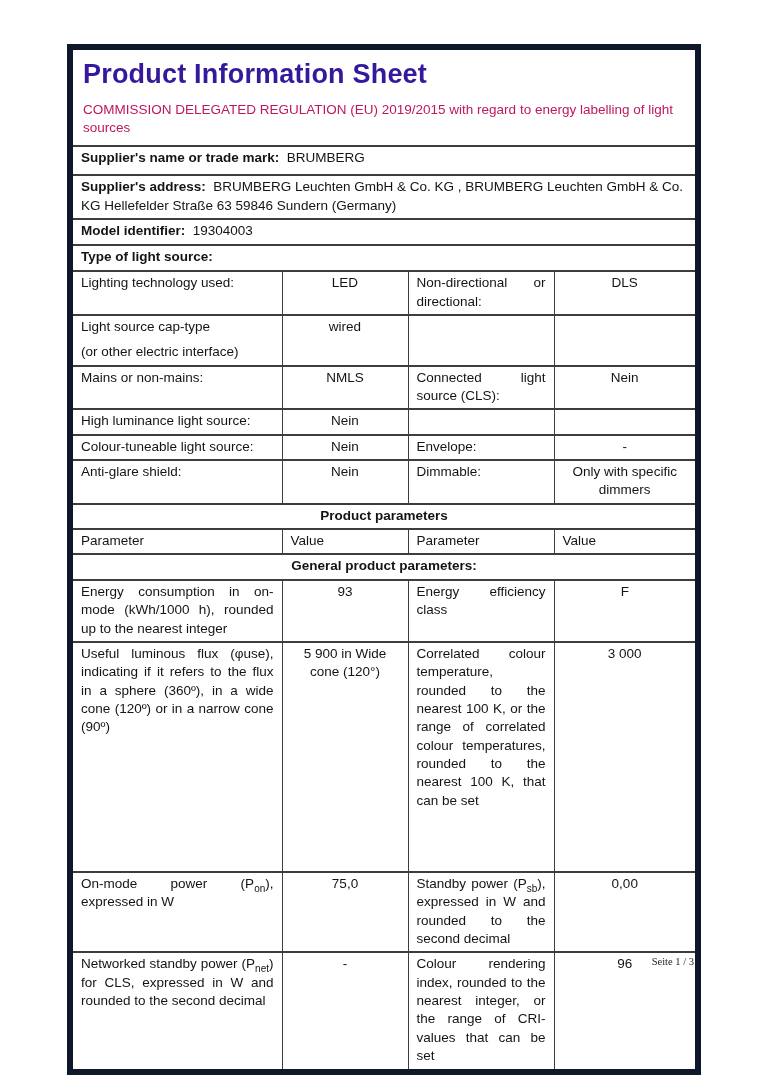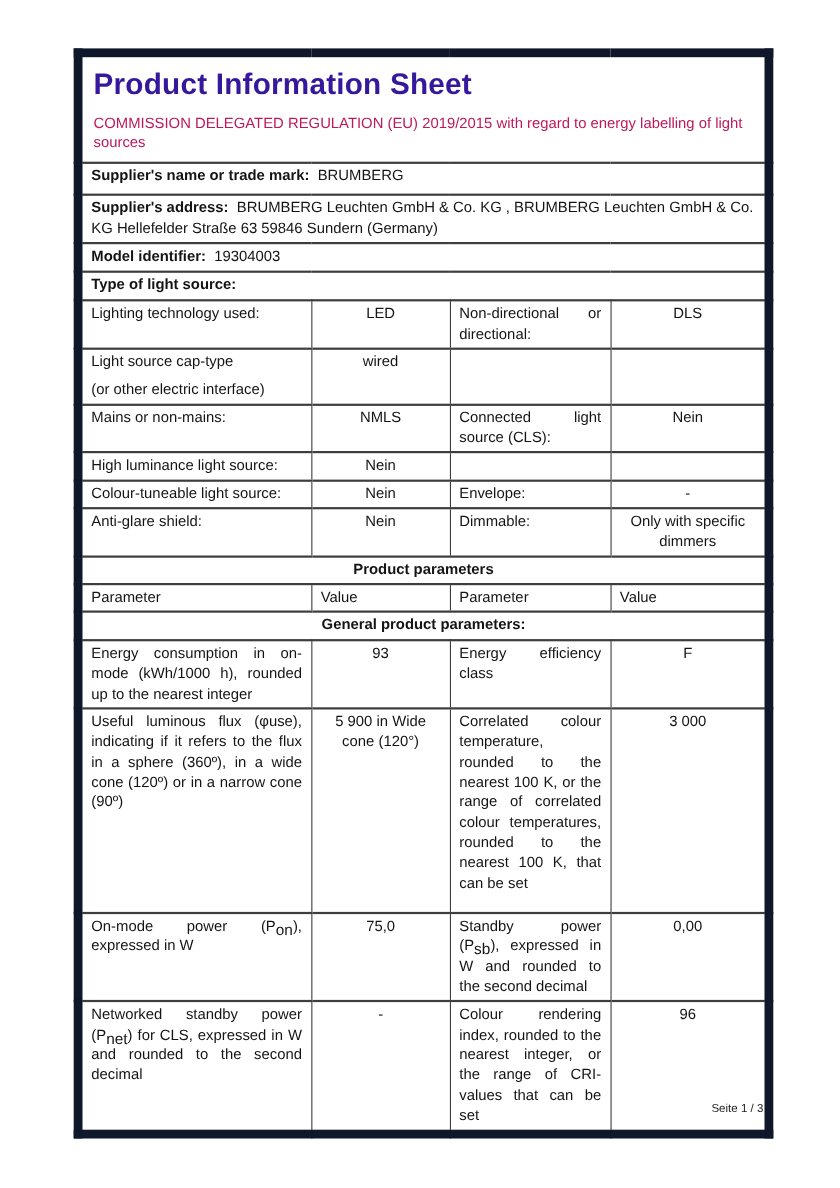--- a/index.html
+++ b/index.html
@@ -12,21 +12,21 @@
     color: #141414;
     overflow: hidden;
   }
   table.sheet {
     position: absolute;
     left: 67px;
     top: 44px;
     width: 628px;
     border-collapse: collapse;
     table-layout: fixed;
-    border: 8px solid #0f172a;
+    border: 6px solid #0f172a;
     font-size: 13.5px;
     line-height: 1.36;
   }
   table.sheet td {
     border: 1px solid #3d3d3d;
     border-top-width: 2px;
     border-bottom-width: 2px;
     padding: 2px 8px 3px 8px;
     vertical-align: top;
     overflow: hidden;
@@ -46,27 +46,28 @@
   .just { text-align: justify; text-align-last: left; }
   .val-cell { text-align: center; margin-left: 24px; }
   .section-row td {
     text-align: center;
     font-weight: bold;
     padding-top: 1px;
     padding-bottom: 2px;
   }
   .colhead td { font-weight: normal; }
   .second-line { margin-top: 7px; }
-  sub { font-size: 14px; line-height: 0; }
+  sub { font-size: 10px; line-height: 0; }
   .footer {
     position: absolute;
     right: 70px;
-    top: 1002px;
+    top: 956px;
     font-size: 10.5px;
     color: #222222;
+    font-family: Liberation Serif, serif;
   }
 </style>
 </head>
 <body>
 
 <div class="page">
 
   <table class="sheet">
     <colgroup>
       <col style="width:212px">
@@ -174,21 +175,21 @@
       </td>
     </tr>
 
     <tr style="height:58px">
       <td class="just"><span>Energy consumption in on-mode (kWh/1000 h), rounded up to the nearest integer</span></td>
       <td class="val-cell"><span>93</span></td>
       <td class="just"><span>Energy efficiency class</span></td>
       <td class="val-cell"><span>F</span></td>
     </tr>
 
-    <tr style="height:186px">
+    <tr style="height:230px">
       <td class="just"><span>Useful luminous flux (φuse), indicating if it refers to the flux in a sphere (360º), in a wide cone (120º) or in a narrow cone (90º)</span></td>
       <td class="val-cell"><span>5 900 in Wide cone (120°)</span></td>
       <td class="just"><span>Correlated colour temperature, rounded to the nearest 100 K, or the range of correlated colour temperatures, rounded to the nearest 100 K, that can be set</span></td>
       <td class="val-cell"><span>3 000</span></td>
     </tr>
 
     <tr style="height:76px">
       <td class="just">
         <span>On-mode power (P</span><sub>on</sub><span>), expressed in W</span>
       </td>

